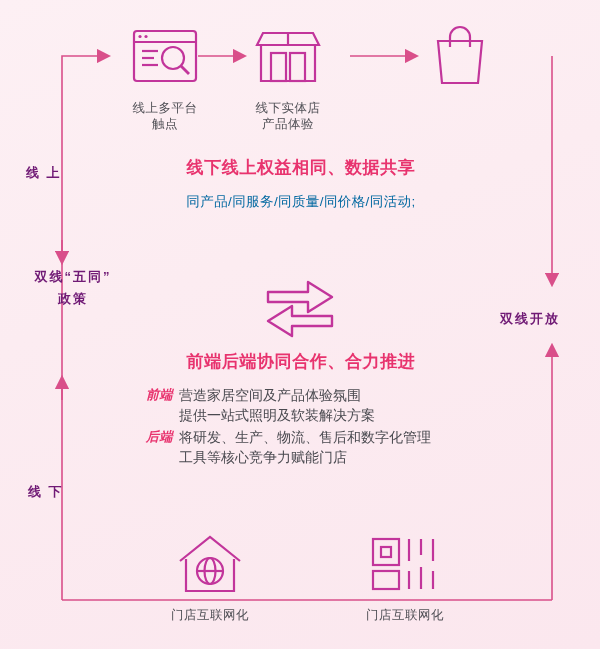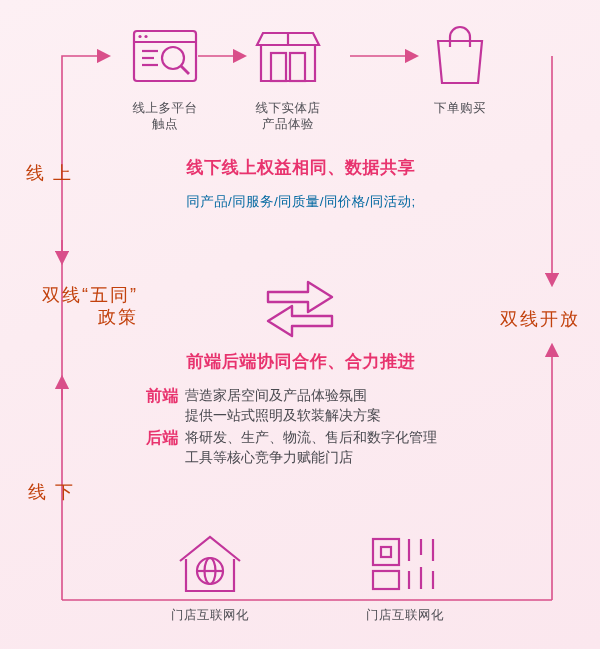--- a/index.html
+++ b/index.html
@@ -48,29 +48,29 @@
   }
   
   #node-online   { left: 95px;  top: 18px; }
   #node-store    { left: 218px; top: 18px; }
   #node-purchase { left: 390px; top: 18px; }
   #node-internet { left: 140px; top: 525px; }
   #node-qrcode   { left: 335px; top: 525px; }
 
   .side-label {
     position: absolute;
-    color: #c2410c;
-    font-weight: normal;
-    font-size: 18px;
+    color: #701a75;
+    font-weight: bold;
+    font-size: 13px;
     letter-spacing: 2px;
     line-height: 22px;
   }
   #label-online  { left: 26px;  top: 162px; }
   #label-offline { left: 28px;  top: 438px; margin-top: 43px; }
-  #label-policy  { left: 8px;   top: 284px; width: 130px; text-align: right; }
+  #label-policy  { left: 8px;   top: 266px; width: 130px; text-align: center; }
   #label-open    { left: 500px; top: 308px; }
 
   .center-block {
     position: absolute;
     left: 146px;
     width: 310px;
     text-align: center;
   }
   #block-top { top: 156px; }
   #block-bottom { top: 350px; }
@@ -90,24 +90,25 @@
   }
   .kv-row {
     display: flex;
     align-items: flex-start;
     justify-content: flex-start;
     margin-top: 2px;
   }
   .kv-key {
     color: #e8336e;
     font-weight: bold;
-    font-size: 16px;
+    font-size: 13px;
     flex: 0 0 auto;
     padding-top: 1px;
     letter-spacing: 0.5px;
+    font-style: italic;
   }
   .kv-val {
     color: #4a4a50;
     font-size: 14px;
     line-height: 20px;
     text-align: left;
     margin-left: 6px;
     white-space: pre-line;
   }
   #center-arrows {
@@ -198,21 +199,20 @@
 
   <div class="node" id="node-purchase">
     <div class="icon">
       <svg width="64" height="64" viewBox="0 0 64 64">
         <g fill="none" stroke="#c2359b" stroke-width="2.2">
           <path d="M10,16 L54,16 L50,58 L14,58 Z"></path>
           <path d="M22,22 L22,12 A10,10 0 0 1 42,12 L42,22"></path>
         </g>
       </svg>
     </div>
-    <div class="caption">下单购买</div>
   </div>
 
   <div class="node" id="node-internet">
     <div class="icon">
       <svg width="80" height="66" viewBox="0 0 80 66">
         <g fill="none" stroke="#c2359b" stroke-width="2.2">
           <path d="M10,30 L40,6 L70,30"></path>
           <path d="M16,28 L16,60 L64,60 L64,28"></path>
           <circle cx="40" cy="40" r="13"></circle>
           <ellipse cx="40" cy="40" rx="5.5" ry="13"></ellipse>

